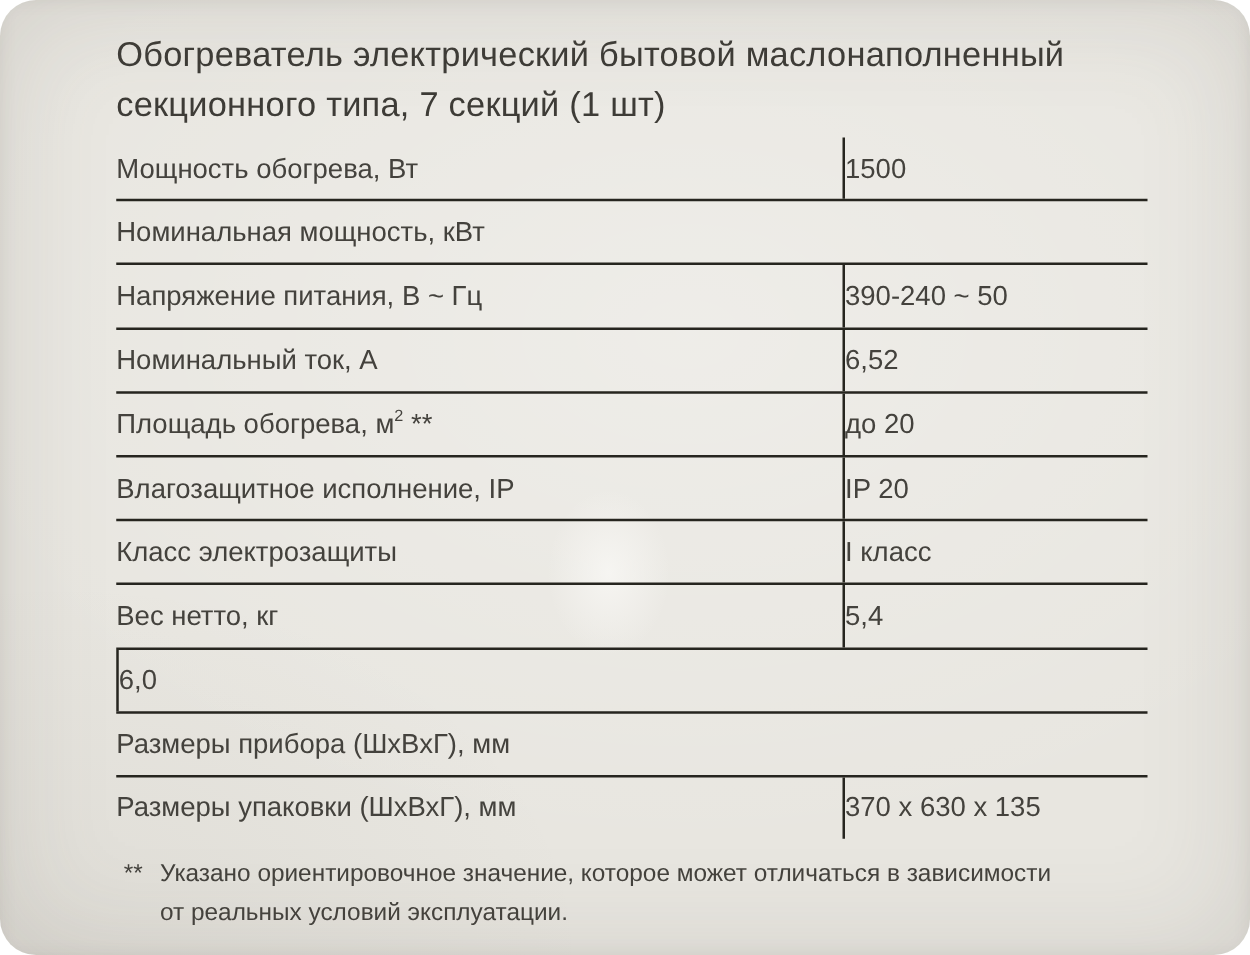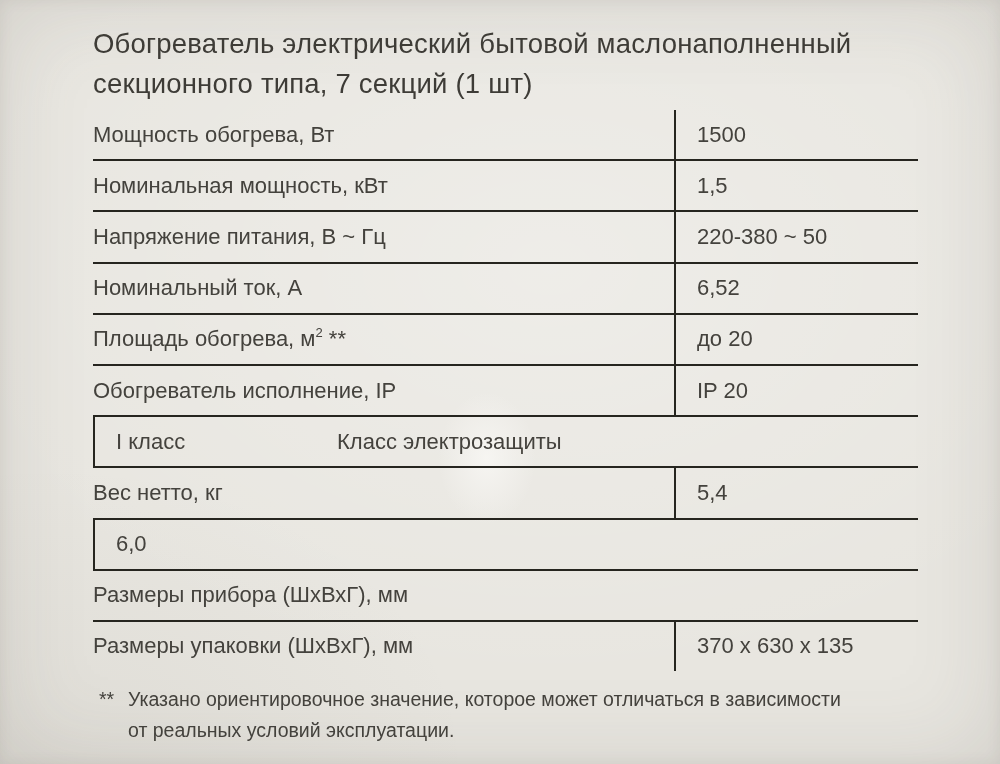--- a/index.html
+++ b/index.html
@@ -7,38 +7,39 @@
     position:relative;
     width:1000px;height:764px;
     background:
       radial-gradient(70px 95px at 487px 458px, rgba(248,247,244,0.85), rgba(248,247,244,0) 70%),
       radial-gradient(900px 600px at 55% 35%, rgba(255,255,255,0.28), rgba(255,255,255,0) 70%),
       radial-gradient(700px 500px at 5% 100%, rgba(110,105,92,0.07), rgba(110,105,92,0) 60%),
       #e8e6e0;
     font-family:"Liberation Sans","DejaVu Sans",sans-serif;
     color:#45433e;
     overflow:hidden;
+    border-radius:29px;
   }
   .photo::after{
     content:"";position:absolute;inset:0;pointer-events:none;
     box-shadow:inset 0 0 90px rgba(95,90,78,0.16), inset 0 0 14px rgba(95,90,78,0.10);
   }
   .title{
     position:absolute;left:93px;top:24px;width:840px;
     font-size:27.5px;line-height:40px;color:#3e3c37;letter-spacing:0.2px;
   }
   .spec-table{position:absolute;left:93px;top:110px;width:825px;}
   .row{
     display:flex;align-items:stretch;height:49.2px;
     border-bottom:2px solid #26251f;
   }
   .row.last{border-bottom:none;justify-content:flex-end;}
   .cell{display:flex;align-items:center;font-size:22px;color:#44423d;}
   .cell.label{width:581px;padding-right:10px;box-sizing:border-box;}
-  .cell.value{flex:1;border-left:2px solid #26251f;padding-left:21px;}
+  .cell.value{flex:1;border-left:2px solid #26251f;}
   .sup{font-size:13px;line-height:1;position:relative;top:-7px;}
   .footnote{
     position:absolute;left:99px;top:684px;
     display:flex;font-size:19.5px;line-height:31px;color:#44423d;
   }
   .footnote .marker{width:29px;flex:none;}
 </style>
 </head>
 <body>
 
@@ -51,50 +52,49 @@
 
   <div class="spec-table">
 
     <div class="row">
       <div class="cell label">Мощность обогрева, Вт</div>
       <div class="cell value">1500</div>
     </div>
 
     <div class="row">
       <div class="cell label">Номинальная мощность, кВт</div>
-      <div class="cell value">1,5</div>
     </div>
 
     <div class="row">
       <div class="cell label">Напряжение питания, В ~ Гц</div>
-      <div class="cell value">220-380 ~ 50</div>
+      <div class="cell value">390-240 ~ 50</div>
     </div>
 
     <div class="row">
       <div class="cell label">Номинальный ток, А</div>
       <div class="cell value">6,52</div>
     </div>
 
     <div class="row">
       <div class="cell label">
         <span>Площадь обогрева, м</span>
           <span class="sup">2</span>
           <span style="white-space:pre;"> **</span>
       </div>
       <div class="cell value">до 20</div>
     </div>
 
     <div class="row">
-      <div class="cell label">Обогреватель исполнение, IP</div>
+      <div class="cell label">Влагозащитное исполнение, IP</div>
       <div class="cell value">IP 20</div>
     </div>
 
     <div class="row">
+      <div class="cell label">Класс электрозащиты</div>
       <div class="cell value">I класс</div>
-      <div class="cell label">Класс электрозащиты</div>
     </div>
 
     <div class="row">
       <div class="cell label">Вес нетто, кг</div>
       <div class="cell value">5,4</div>
     </div>
 
     <div class="row">
       <div class="cell value">6,0</div>
     </div>

